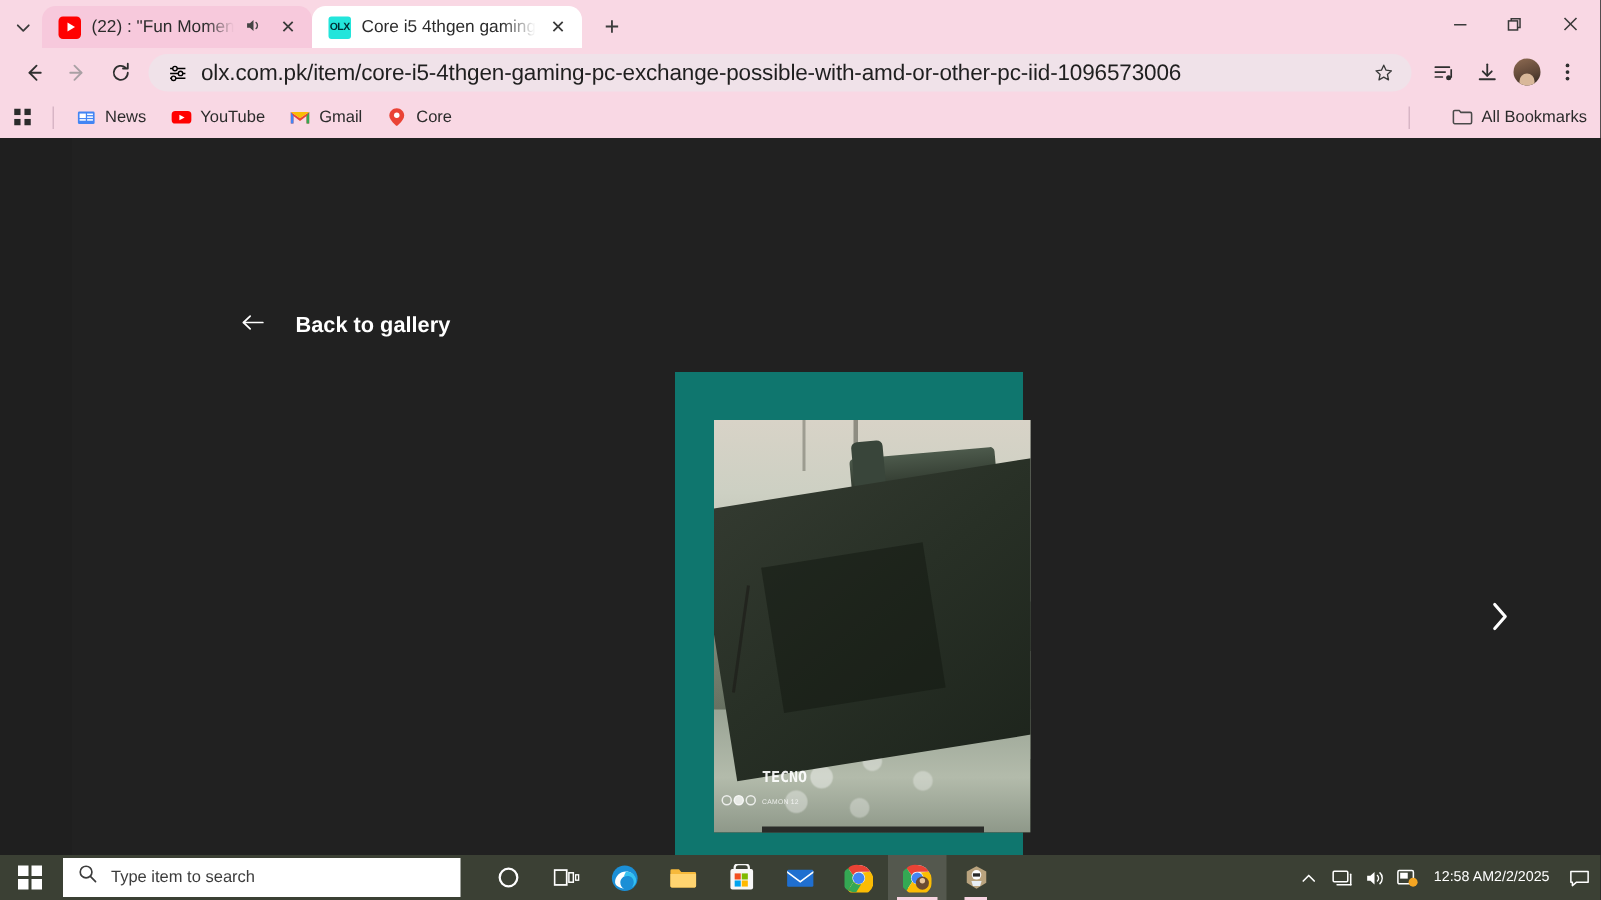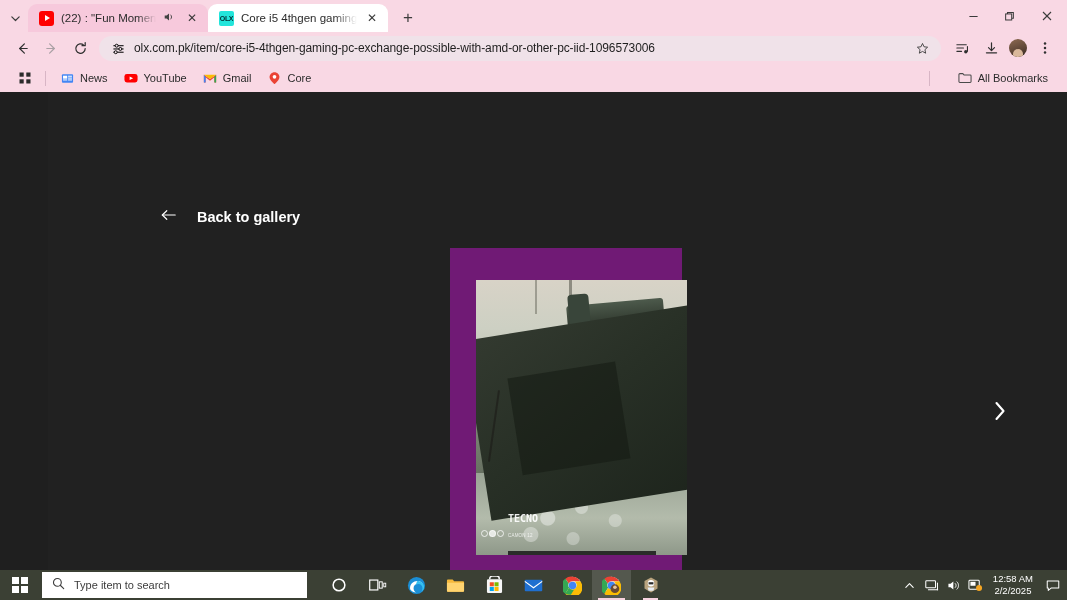--- a/index.html
+++ b/index.html
@@ -104,21 +104,21 @@
     border-radius: 13px;
     display: flex; align-items: center;
     padding: 0 8px 0 12px;
     margin: 0 6px 0 4px;
     gap: 9px;
     position: relative;
   }
   .site-icon { width: 14px; height: 14px; flex: 0 0 auto; display:flex; align-items:center; justify-content:center; }
   .url-text {
     flex: 1 1 auto;
-    font-size: 12px;
+    font-size: 15px;
     color: #1f1f1f;
     white-space: nowrap;
     overflow: hidden;
     letter-spacing: -0.1px;
   }
   .star-btn {
     width: 22px; height: 22px; flex: 0 0 auto;
     display: flex; align-items: center; justify-content: center;
     color: #3a3a3a; font-size: 12px;
   }
@@ -138,21 +138,21 @@
     content: ""; position: absolute; left: 4px; top: 10px;
     width: 10px; height: 10px; border-radius: 50% 50% 0 0;
     background: #d9b89a;
   }
 
   
   .bookmarks {
     height: 28px;
     background: #f9d8e4;
     display: flex; align-items: center;
-    padding: 0 12px;
+    padding: 0 2px;
     gap: 2px;
     font-size: 11px;
     color: #2b2b2b;
   }
   .bm-apps { width: 26px; height: 22px; display:flex; align-items:center; justify-content:center; }
   .bm-sep { width: 1px; height: 15px; background: #d8b5c5; margin: 0 5px; }
   .bm {
     display: flex; align-items: center; gap: 6px;
     padding: 3px 7px; border-radius: 4px;
     white-space: nowrap;
@@ -175,21 +175,21 @@
     display: flex; align-items: center; gap: 20px;
     color: #ffffff;
     font-size: 14.5px; font-weight: bold;
   }
   .back-arrow { font-size: 15px; font-weight: normal; }
 
   .stage {
     position: absolute;
     left: 402px; top: 156px;
     width: 232px; height: 335px;
-    background: #701a75;
+    background: #0f766e;
   }
   .photo {
     position: absolute;
     left: 26px; top: 32px;
     width: 211px; height: 275px;
     background:
       linear-gradient(180deg, rgba(255,255,255,0.05), rgba(0,0,0,0.15)),
       linear-gradient(160deg, #c9c6bb 0%, #b9bdb0 20%, #7f8a78 45%, #55604f 75%, #424b3e 100%);
     overflow: hidden;
   }
@@ -348,21 +348,21 @@
     display: flex; align-items: center;
     gap: 0px; padding-right: 2px;
     color: #ffffff;
   }
   .tray-ico {
     width: 22px; height: 30px;
     display: flex; align-items: center; justify-content: center;
     font-size: 11px; color: #fff;
   }
   .clock {
-    display: flex; flex-direction: column;
+    display: flex; flex-direction: row;
     align-items: center; justify-content: center;
     font-size: 9.5px; color: #ffffff;
     line-height: 1.25;
     padding: 0 8px 0 6px;
   }
   .notif {
     width: 24px; height: 30px;
     display: flex; align-items: center; justify-content: center;
     color: #fff;
   }

